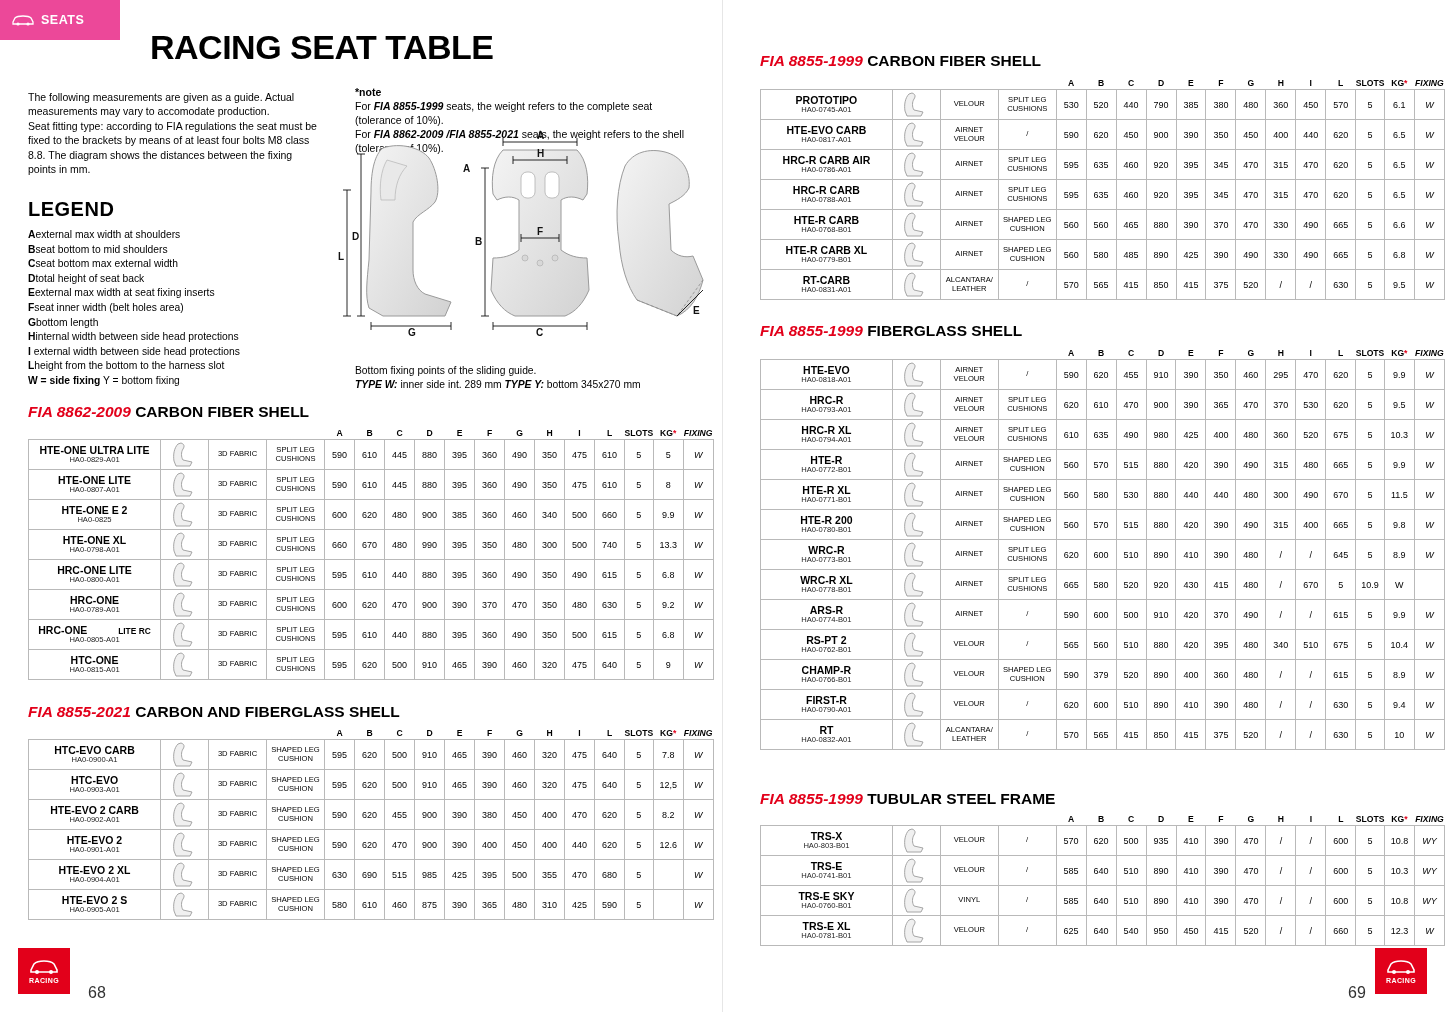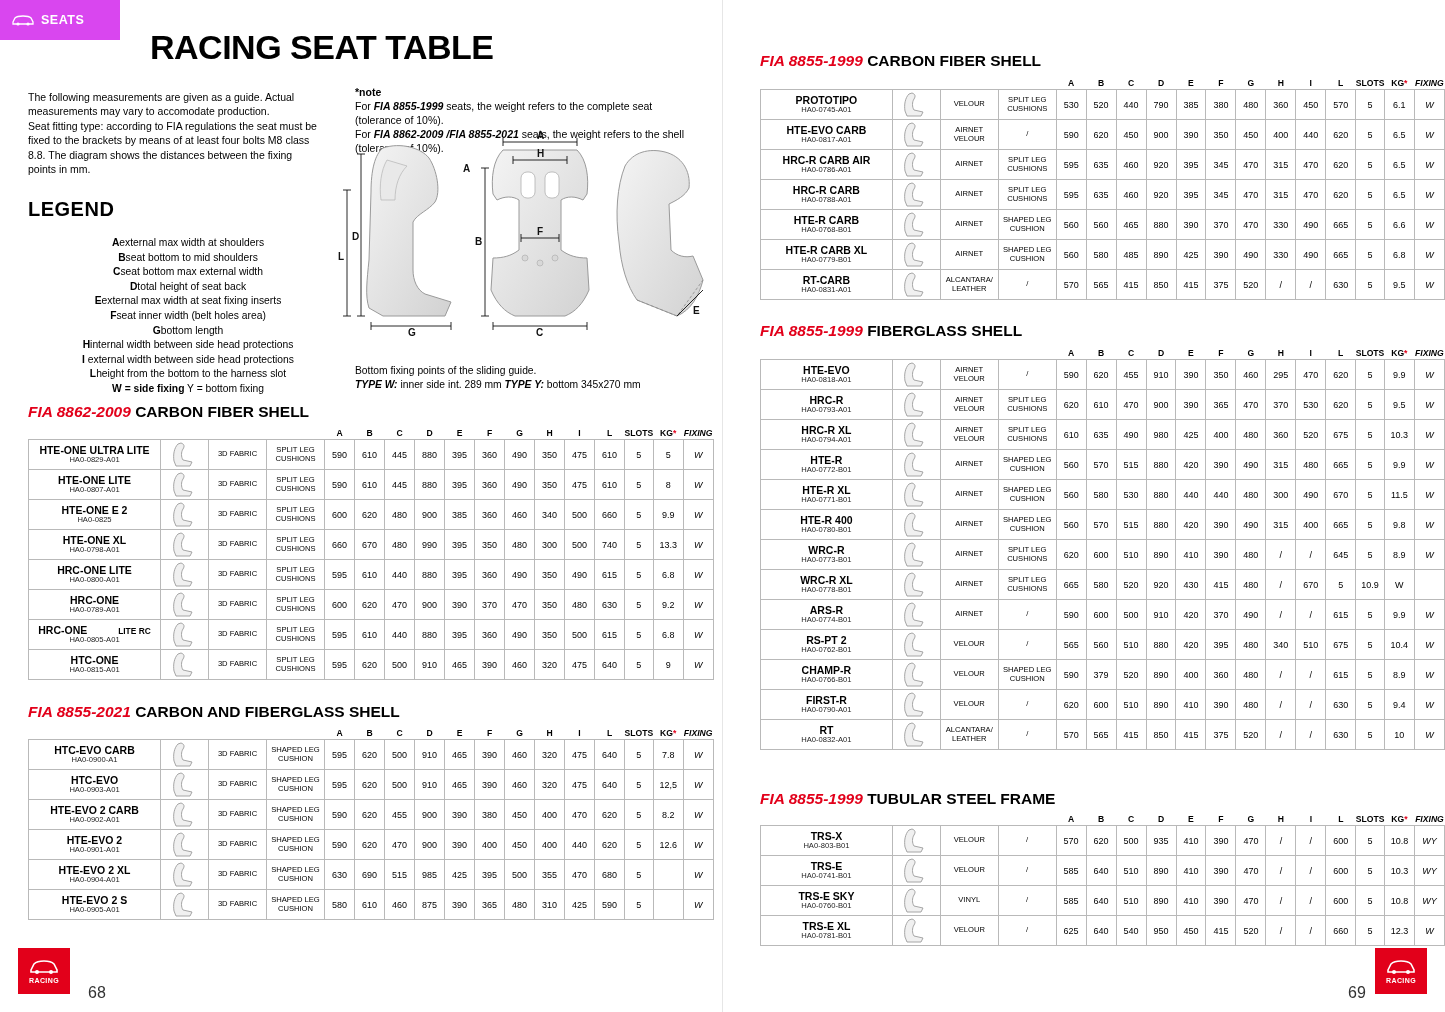--- a/index.html
+++ b/index.html
@@ -11,21 +11,21 @@
     color:#000;
     position:relative;
     overflow:hidden;
   }
   .page { position:absolute; top:0; left:0; width:1445px; height:1012px; }
   .spread-divider { position:absolute; left:722px; top:0; width:1px; height:1012px; background:#e6e6e6; }
 
   
   .seats-tab {
     position:absolute; left:0; top:0; width:120px; height:40px;
-    background:#d946ef; color:#fff;
+    background:#ec4899; color:#fff;
     display:flex; align-items:center; gap:7px;
     padding-left:12px;
     font-weight:bold; font-size:12.5px; letter-spacing:.5px;
   }
   .seats-tab .car { width:22px; height:12px; position:relative; }
   .seats-tab .car svg { display:block; }
 
   .page-title {
     position:absolute; left:150px; top:28px;
     font-size:34px; font-weight:bold; letter-spacing:-0.5px;
@@ -40,22 +40,22 @@
     position:absolute; left:355px; top:85px; width:340px;
     font-size:10.5px; line-height:1.34;
   }
   .note b { font-weight:bold; }
 
   .legend-title {
     position:absolute; left:28px; top:198px;
     font-size:20px; font-weight:bold; letter-spacing:0.5px;
   }
   .legend {
-    position:absolute; left:28px; top:236px; width:320px;
-    font-size:10.3px; line-height:1.42;text-align:center;
+    position:absolute; left:28px; top:228px; width:320px;
+    font-size:10.3px; line-height:1.42;
   }
   .legend .k { font-weight:bold; }
 
   .bottomfix {
     position:absolute; left:355px; top:364px; width:360px;
     font-size:10.3px; line-height:1.35;
   }
   .bottomfix i { font-weight:bold;margin-top:44px; }
 
   
@@ -1001,21 +1001,21 @@
             <td class="c-num">480</td>
             <td class="c-num">300</td>
             <td class="c-num">490</td>
             <td class="c-num">670</td>
             <td class="c-slots">5</td>
             <td class="c-kg">11.5</td>
             <td class="c-fix">W</td>
           </tr>
           <tr>
             <td class="c-name">
-              <div class="nm">HTE-R 400</div>
+              <div class="nm">HTE-R 200</div>
               <div class="code">HA0-0780-B01</div>
             </td>
             <td class="c-img">
               <svg width="34" height="26" viewBox="0 0 34 26">
                 <path d="M10 2 C6 6 5 13 6 19 L8 24 L22 24 L24 20 L15 18 C13 15 13 10 15 7 C17 4 16 2 13 1 Z" fill="#f0f0f0" stroke="#9c9c9c" stroke-width="0.9"></path>
               </svg>
             </td>
             <td class="c-mat">AIRNET</td>
             <td class="c-cush">SHAPED LEG CUSHION</td>
             <td class="c-num">560</td>

